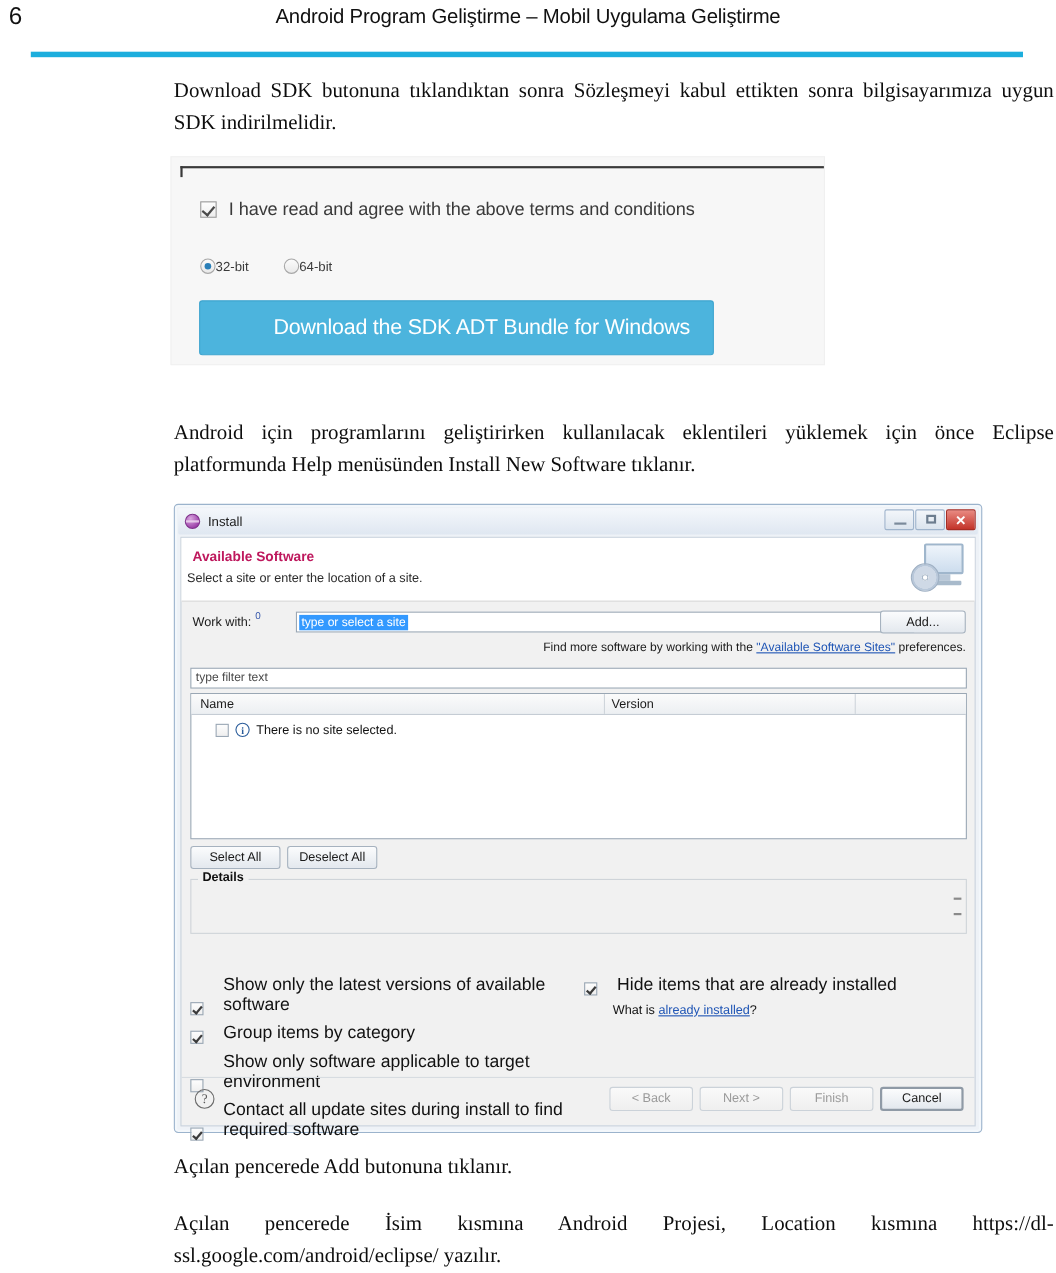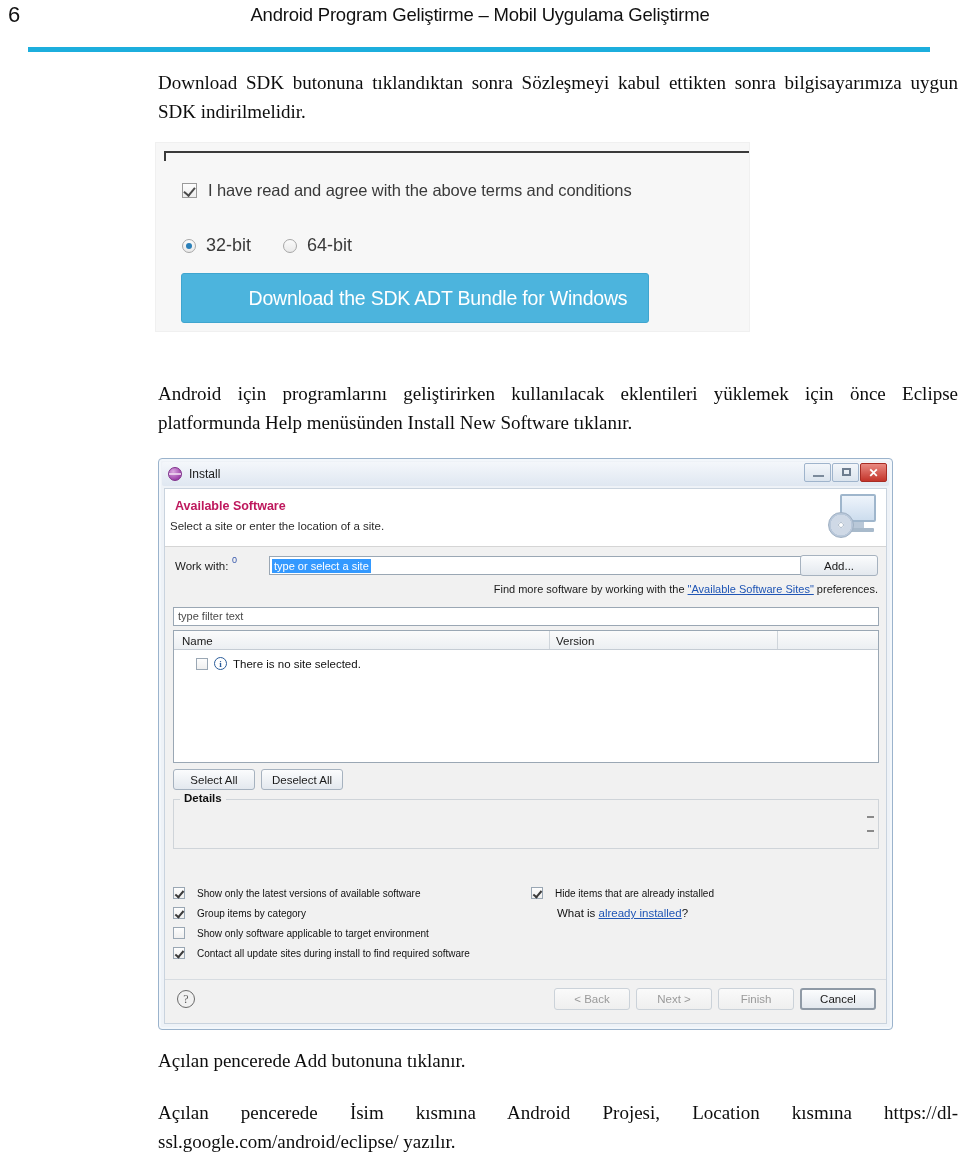--- a/index.html
+++ b/index.html
@@ -129,22 +129,22 @@
   }
   .radio-win.on::after {
     content: "";
     position: absolute;
     left: 3px; top: 3px;
     width: 6px; height: 6px;
     border-radius: 50%;
     background: #2a7fb8;
   }
   .sdk-bits .label {
-    margin-left: 10px;
-    font-size: 18px;
+    margin-left: 0;
+    font-size: 12px;
     color: #3a3a3a;
   }
   .sdk-bits .gap { width: 32px; }
 
   .sdk-btn {
     position: absolute;
     left: 25px; top: 130px;
     width: 468px; height: 50px;
     background: #4cb4dd;
     border: 1px solid #3fa5cf;
@@ -503,24 +503,24 @@
   }
   .details-spinner span { display:block; width: 7px; height: 2px; background: #8a8a8a; }
 
   .optgrid {
     position: absolute;
     left: 8px; top: 398px;
     width: 706px;
   }
   .opt {
     display: flex;
-    align-items: center;
-    gap: 12px;
+    align-items: flex-end;
+    gap: 18px;
     margin-bottom: 8px;
-    font-size: 10px;
+    font-size: 16px;
     color: #111;
   }
   .optcol-left { position: absolute; left: 0; top: 0; width: 360px; }
   .optcol-right { position: absolute; left: 358px; top: 0; width: 340px; }
   .whatis {
     margin-left: 26px;
     font-size: 11.5px;
     color: #111;
   }
   .whatis a { color: #1f55b5; text-decoration: underline; }

